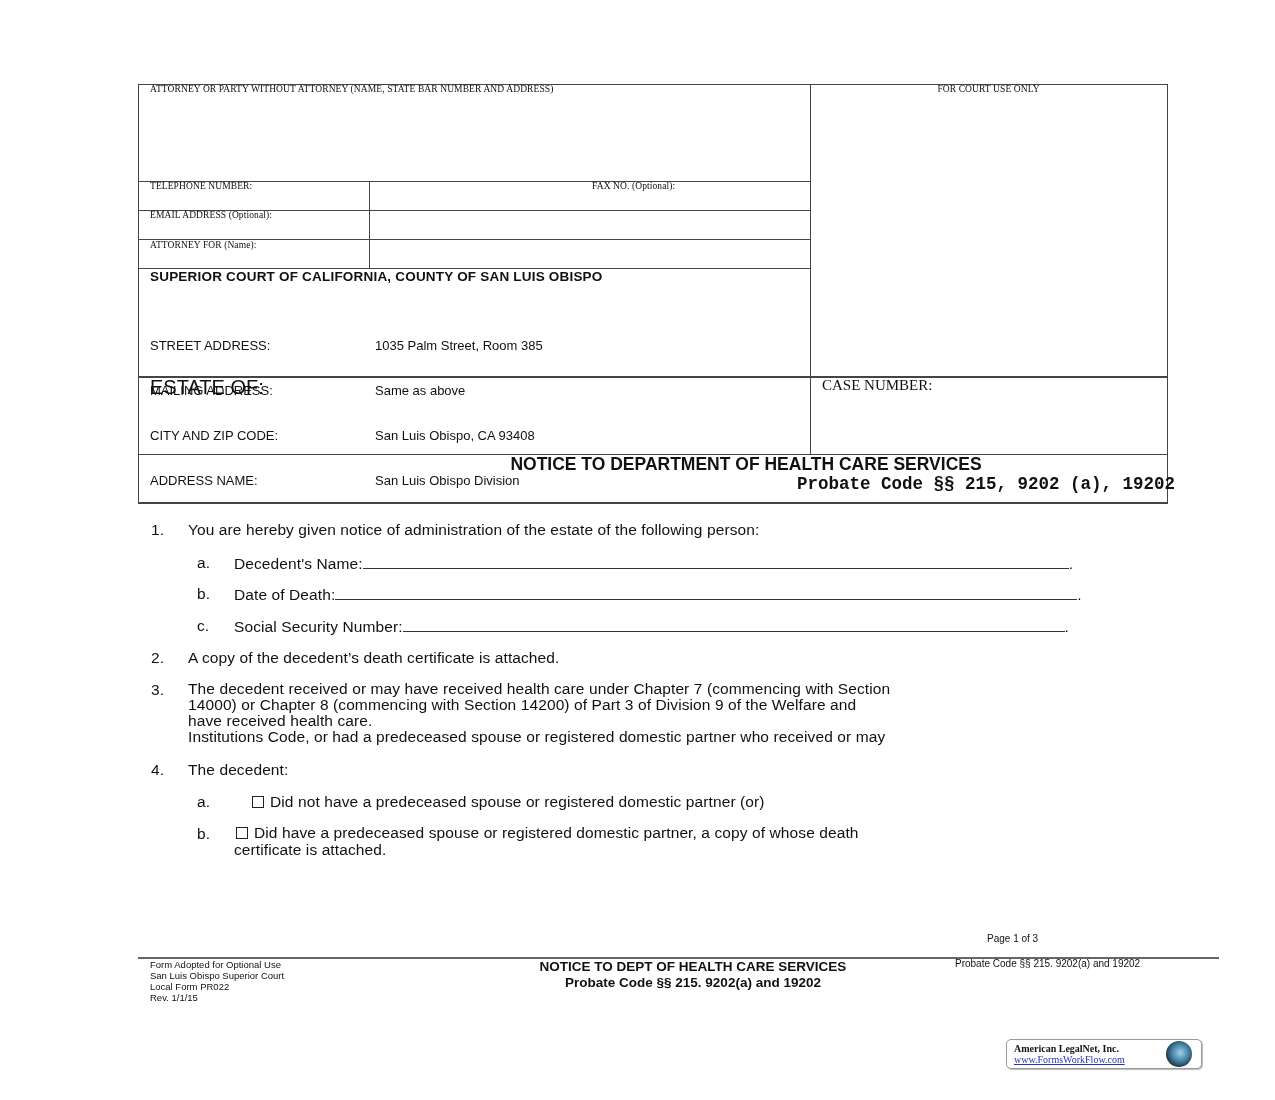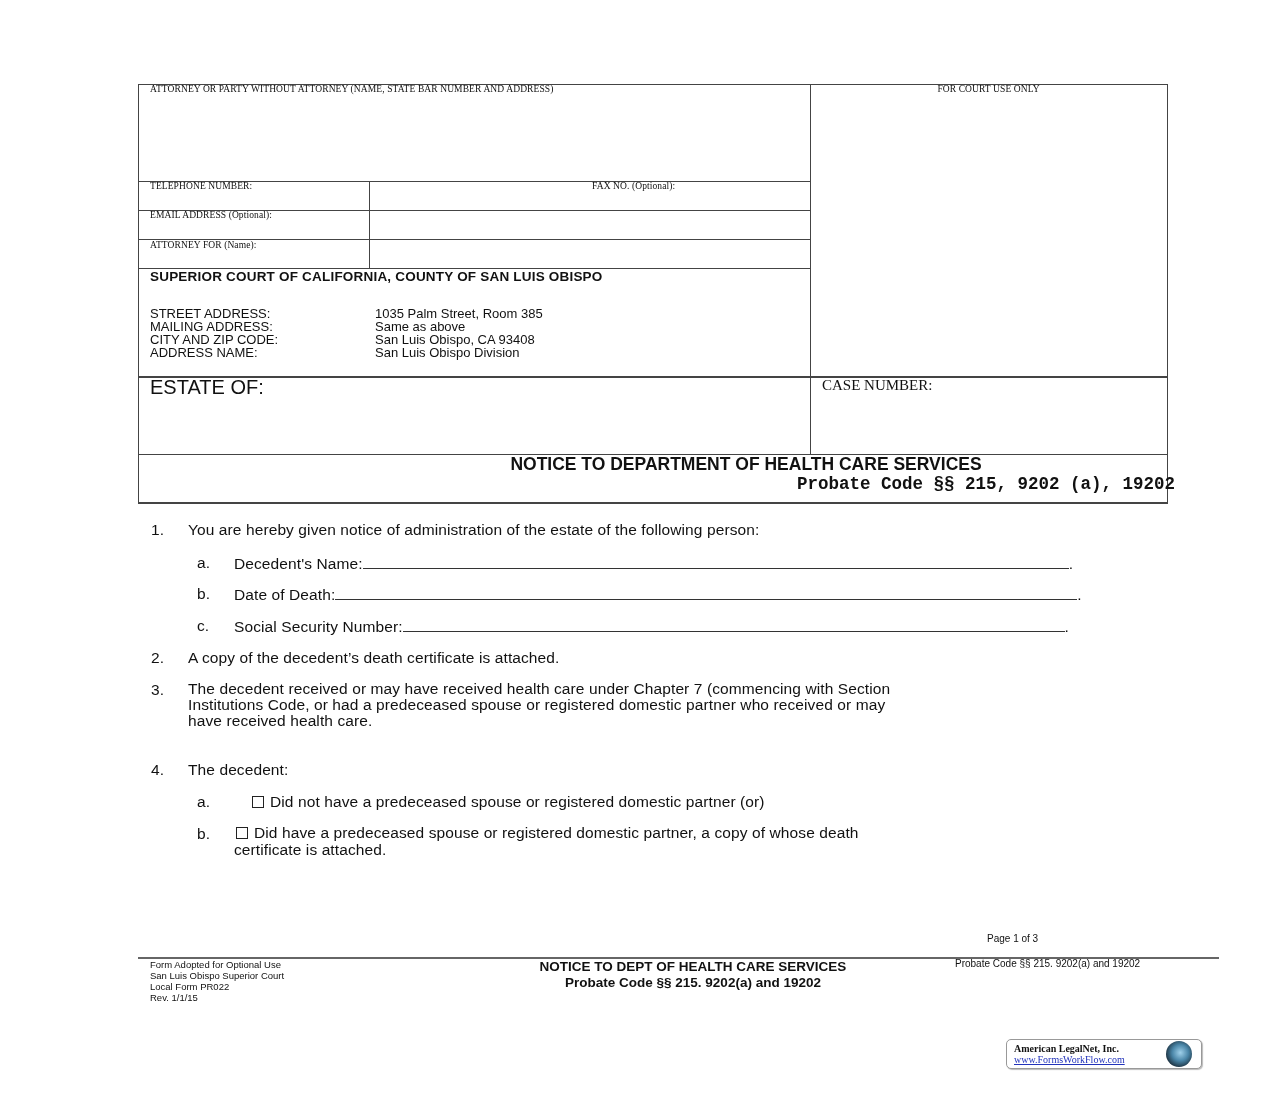--- a/index.html
+++ b/index.html
@@ -3,21 +3,21 @@
 <meta charset="utf-8">
 <style>
   html, body { margin: 0; padding: 0; background: #ffffff; }
   body { width: 1275px; height: 1100px; position: relative; overflow: hidden; color: #111; }
   .serif { font-family: "Liberation Serif", "DejaVu Serif", serif; }
   .sans { font-family: "Liberation Sans", "DejaVu Sans", sans-serif; }
   .abs { position: absolute; }
   .line-h { position: absolute; height: 1px; background: #444; }
   .line-v { position: absolute; width: 1px; background: #444; }
   .small-caps-label { font-size: 9.5px; letter-spacing: 0.1px; }
-  .court-rows div { line-height: 13px; font-size: 13px; }
+  .court-rows div { line-height: 13px; font-size: 13px; margin-top: 32px; }
   .body-text { font-size: 15.5px; letter-spacing: 0.1px; }
   .checkbox { display: inline-block; width: 10px; height: 10px; border: 1px solid #222; vertical-align: -1px; margin-right: 6px; }
   .blank { display: inline-block; border-bottom: 1px solid #333; height: 14px; vertical-align: baseline; }
 </style>
 </head>
 <body>
 
 <div>
 
   <div class="line-h" style="left:138px; top:84px; width:1030px;"></div>
@@ -94,22 +94,23 @@
   <div class="abs" style="left:234px; top:617px; white-space:nowrap;">
     <span>Social Security Number:</span><span class="blank" style="width:662px;"></span><span>.</span>
   </div>
 
   <div class="abs" style="left:151px; top:649px;">2.</div>
   <div class="abs" style="left:188px; top:649px;">A copy of the decedent’s death certificate is attached.</div>
 
   <div class="abs" style="left:151px; top:681px;">3.</div>
   <div class="abs" style="left:188px; top:681px; line-height:16px;">
     <div>The decedent received or may have received health care under Chapter 7 (commencing with Section</div>
+    <div>14000) or Chapter 8 (commencing with Section 14200) of Part 3 of Division 9 of the Welfare and</div>
+    <div>have received health care.</div>
     <div>Institutions Code, or had a predeceased spouse or registered domestic partner who received or may</div>
-    <div>have received health care.</div>
   </div>
 
   <div class="abs" style="left:151px; top:761px;">4.</div>
   <div class="abs" style="left:188px; top:761px;">The decedent:</div>
 
   <div class="abs" style="left:197px; top:793px;">a.</div>
   <div class="abs" style="left:236px; top:793px; white-space:nowrap;padding-left:16px;">
     <span class="checkbox"></span><span>Did not have a predeceased spouse or registered domestic partner (or)</span>
   </div>
 

